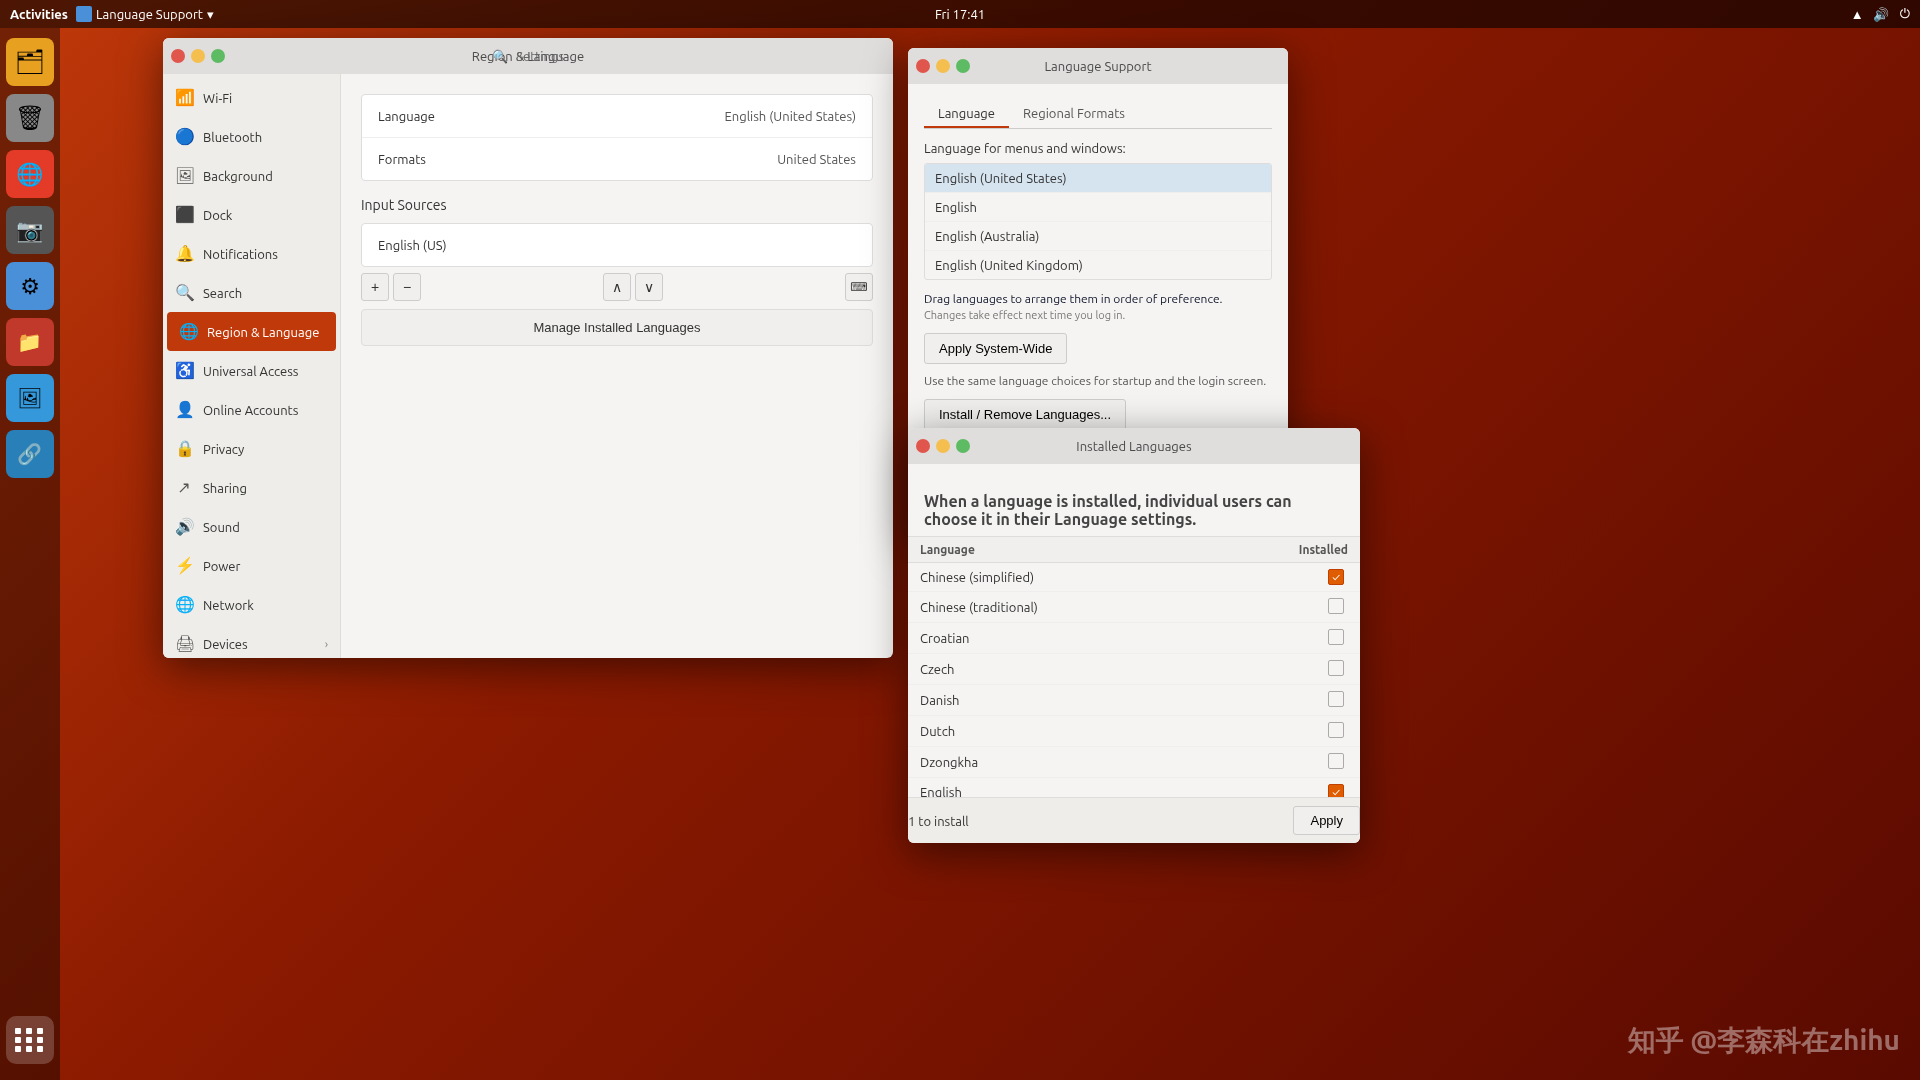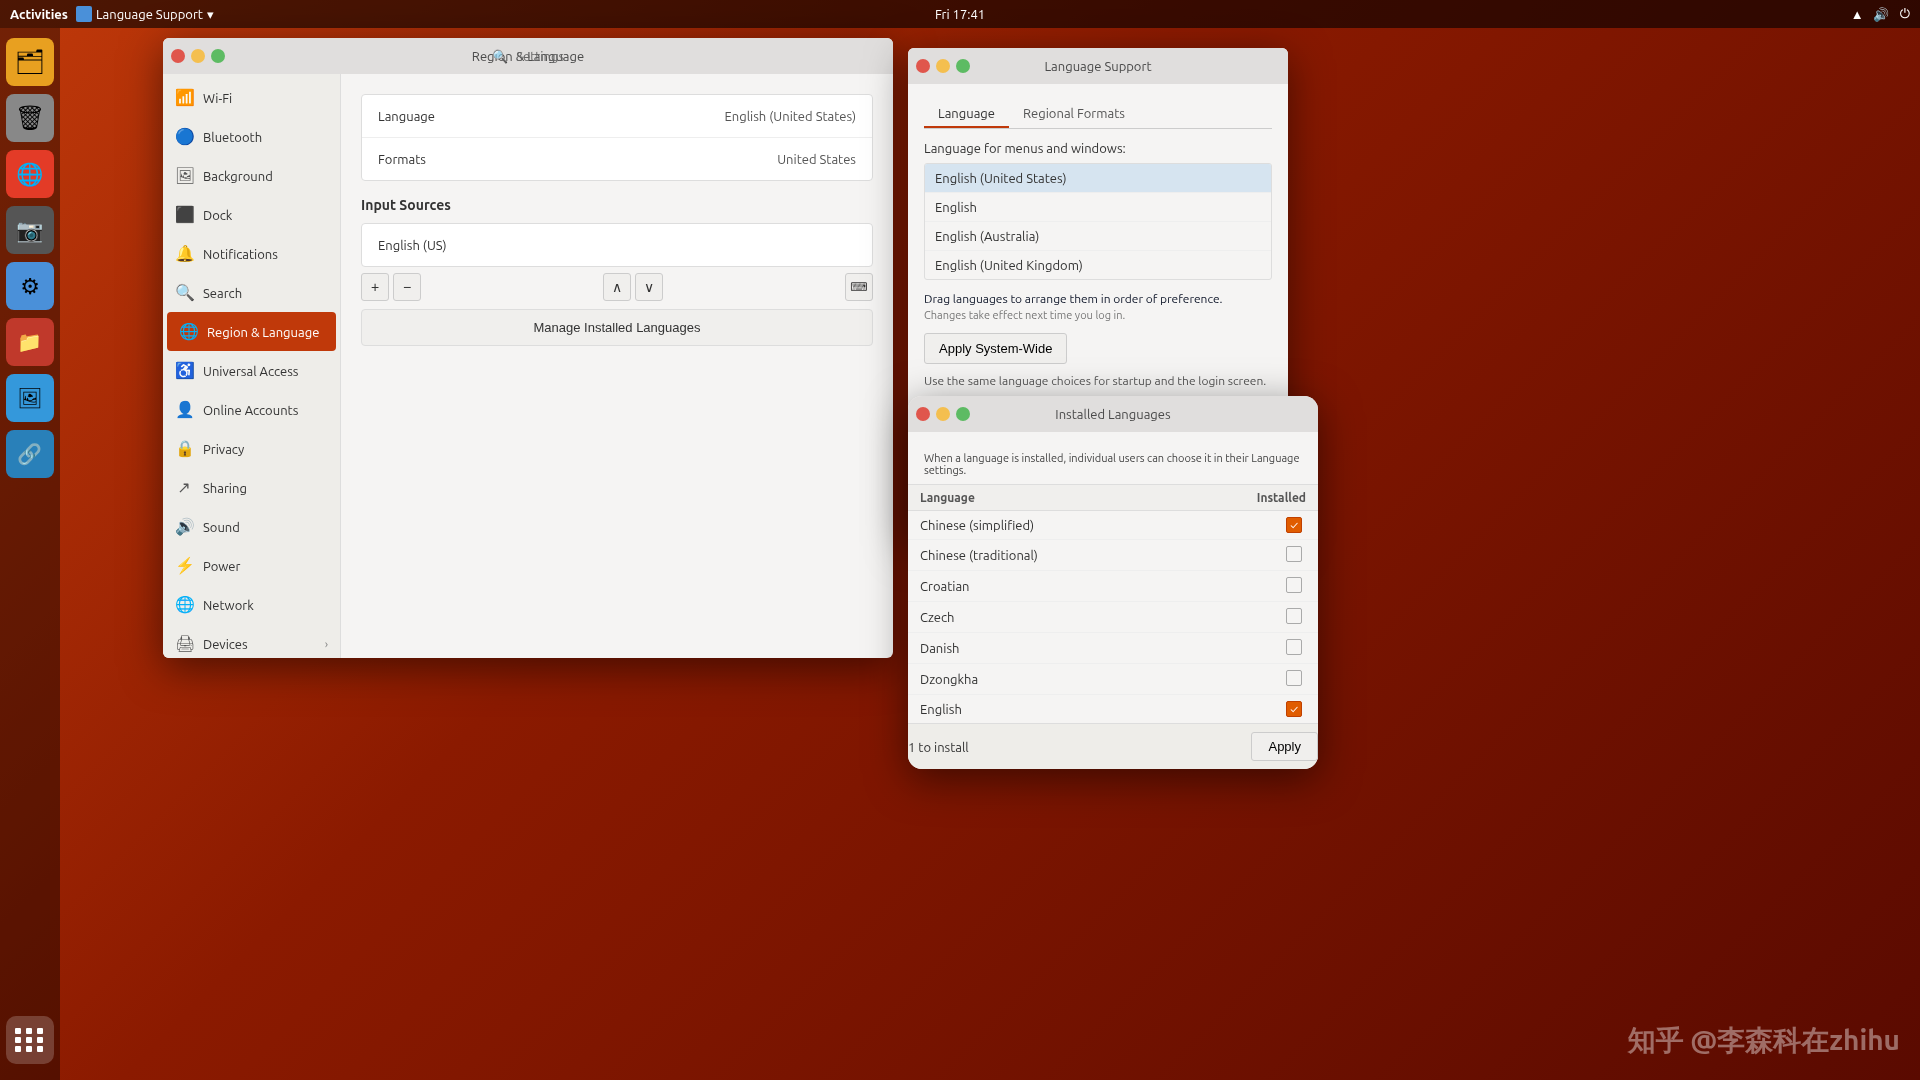--- a/index.html
+++ b/index.html
@@ -143,21 +143,21 @@
       align-items: center;
       padding: 14px 16px;
       border-bottom: 1px solid #eee;
     }
     .settings-row:last-child { border-bottom: none; align-items: center; }
     .settings-row-label { font-size: 13px; color: #333; flex: 1; }
     .settings-row-value { font-size: 13px; color: #555; }
 
     .input-sources-title {
       font-size: 14px;
-      font-weight: 700;
+      font-weight: 400;
       color: #333;
       margin-bottom: 10px;
     }
     .input-source-item {
       background: white;
       border: 1px solid #ddd;
       border-radius: 4px;
       padding: 14px 16px;
       margin-bottom: 2px;
       font-size: 13px;
@@ -340,32 +340,33 @@
       font-size: 13px;
       cursor: pointer;
       border: 1px solid #ccc;
       background: #f0efed;
     }
 
     
     .installed-lang-dialog {
       position: absolute;
       left: 908px;
-      top: 396px;
-      width: 410px;
+      top: 428px;
+      width: 452px;
       background: #f5f4f3;
-      border-radius: 14px;
+      border-radius: 6px;
       box-shadow: 0 10px 40px rgba(0,0,0,0.5);
       overflow: hidden;
     }
     .installed-header-desc {
-      font-size: 11px;
+      font-size: 16px;
       color: #444;
-      padding: 20px 16px 8px;
+      padding: 28px 16px 8px;
       border-bottom: 1px solid #ddd;
+      font-weight: bold;
     }
     .installed-table {
       width: 100%;
       border-collapse: collapse;
     }
     .installed-table th {
       padding: 6px 12px;
       text-align: left;
       font-size: 12px;
       color: #555;
@@ -698,20 +699,24 @@
           </tr>
           <tr>
             <td>Czech</td>
             <td class="check-cell"><span class="check-box"></span></td>
           </tr>
           <tr>
             <td>Danish</td>
             <td class="check-cell"><span class="check-box"></span></td>
           </tr>
           <tr>
+            <td>Dutch</td>
+            <td class="check-cell"><span class="check-box"></span></td>
+          </tr>
+          <tr>
             <td>Dzongkha</td>
             <td class="check-cell"><span class="check-box"></span></td>
           </tr>
           <tr>
             <td>English</td>
             <td class="check-cell"><span class="check-box checked">✓</span></td>
           </tr>
         </tbody>
     </table>
   </div>

